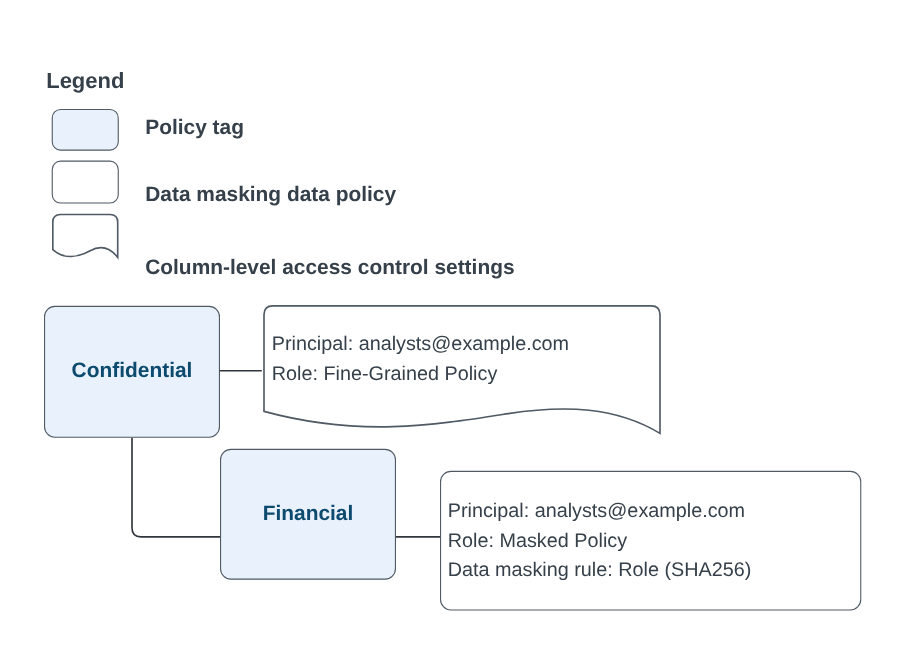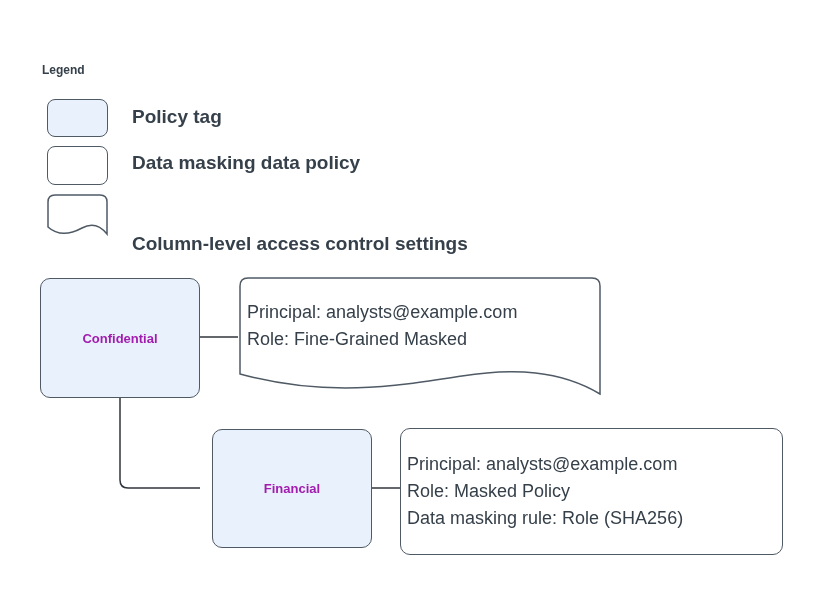--- a/index.html
+++ b/index.html
@@ -12,53 +12,53 @@
     height: 598px;
     background: #ffffff;
     overflow: hidden;
   }
 
   .abs { position: absolute; }
 
   
   .legend-title {
     left: 42px; top: 63px;
-    font-size: 12px; font-weight: bold;
+    font-size: 20px; font-weight: bold;
     color: #36404a;
   }
   .swatch {
     left: 47px; width: 61px;
     border: 1.5px solid #4f5a65;
     border-radius: 8px;
     background: #ffffff;
   }
   .swatch-policy-tag { top: 99px; height: 38px; background: #e9f1fc; }
   .swatch-data-policy { top: 146px; height: 39px; }
   .swatch-tape { left: 46px; top: 193px; }
   .legend-label {
     left: 132px;
     font-size: 19px; font-weight: bold;
     color: #36404a; line-height: 22px;
     white-space: nowrap;
   }
   .legend-label-0 { top: 106px; }
-  .legend-label-1 { top: 152px; }
+  .legend-label-1 { top: 167px; }
   .legend-label-2 { top: 201px; margin-top: 32px; }
 
   
   .policy-tag-node {
     background: #e9f1fc;
     border: 1.5px solid #4f5a65;
     border-radius: 10px;
     display: flex; align-items: center; justify-content: center;
-    font-size: 13px; font-weight: bold;
-    color: #a21caf;
+    font-size: 19px; font-weight: bold;
+    color: #0c4a6e;
   }
   .node-confidential { left: 40px; top: 278px; width: 160px; height: 120px; }
-  .node-financial   { left: 200px; top: 429px; width: 160px; height: 119px; margin-left: 12px; }
+  .node-financial   { left: 200px; top: 408px; width: 160px; height: 119px; }
 
   
   .tape-svg { left: 238px; top: 276px; }
   .tape-text {
     left: 247px; top: 299px; width: 348px;
     font-size: 18px; line-height: 27px;
     color: #36404a; white-space: nowrap;
   }
 
   
@@ -106,21 +106,21 @@
 
   <div class="abs policy-tag-node node-confidential">
     <span>Confidential</span>
   </div>
 
   <svg class="abs tape-svg" width="366" height="130" viewBox="0 0 366 130">
     <path d="M 10 2 H 354 Q 362 2 362 10 V 118 C 322 94 276 92 224 100 C 160 110 90 122 2 98 V 10 Q 2 2 10 2 Z" fill="#ffffff" stroke="#4f5a65" stroke-width="1.5"></path>
   </svg>
   <div class="abs tape-text">
     <div><span class="fn">Principal:</span><span>analysts@example.com</span></div>
-    <div><span class="fn">Role:</span><span>Fine-Grained Masked</span></div>
+    <div><span class="fn">Role:</span><span>Fine-Grained Policy</span></div>
   </div>
 
   <div class="abs policy-tag-node node-financial">
     <span>Financial</span>
   </div>
 
   <div class="abs policy-box">
     <div><span class="fn">Principal:</span><span>analysts@example.com</span></div>
     <div><span class="fn">Role:</span><span>Masked Policy</span></div>
     <div><span class="fn">Data masking rule:</span><span>Role (SHA256)</span></div>

